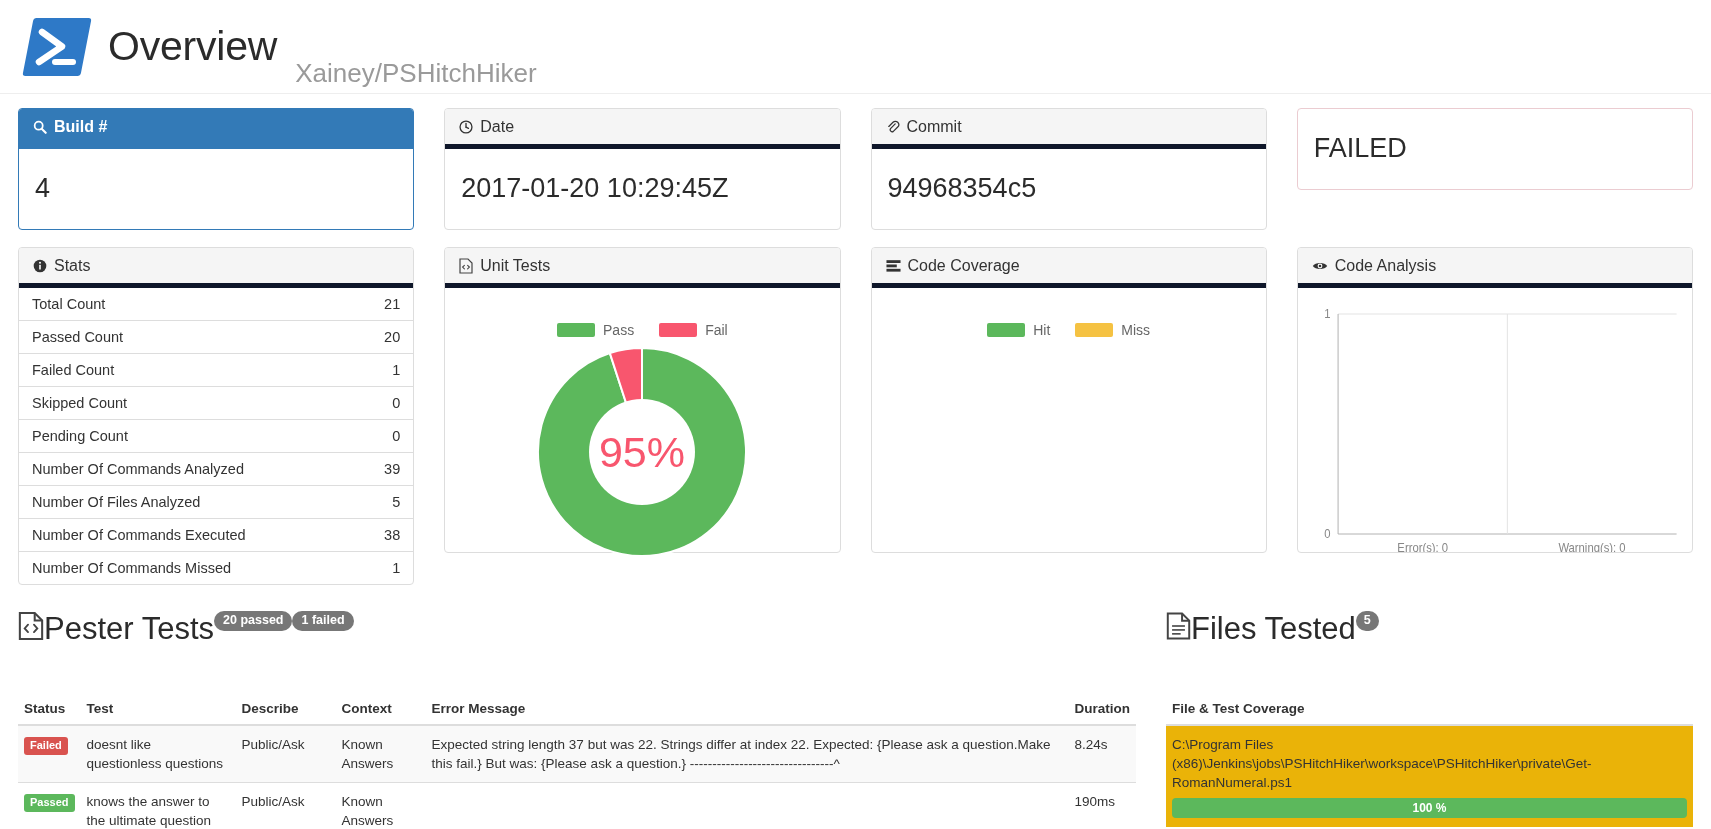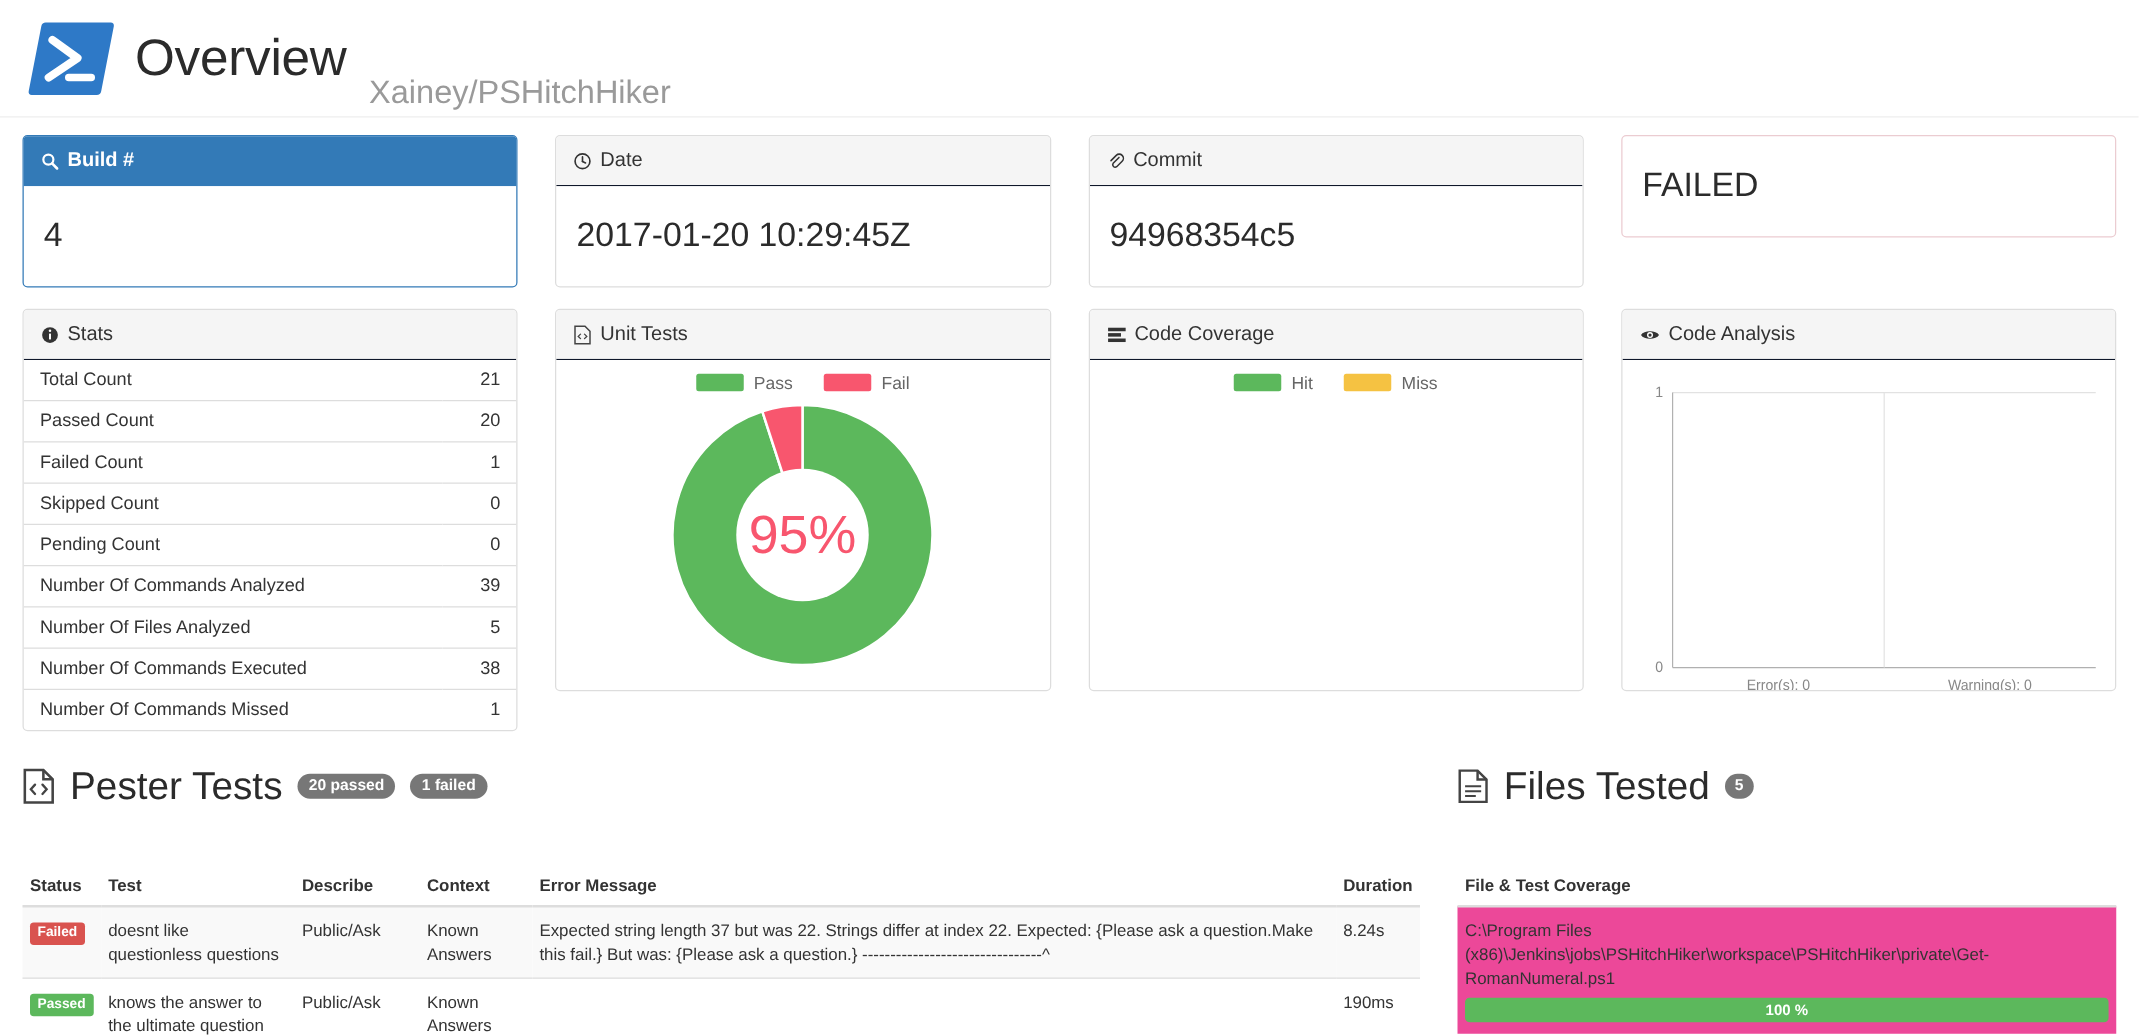--- a/index.html
+++ b/index.html
@@ -58,21 +58,21 @@
   }
   .cards-row > .col { flex: 1 1 0; min-width: 0; }
 
   .panel {
     border: 1px solid #dddddd;
     border-radius: 4px;
     background: #ffffff;
   }
   .panel-heading {
     background: #f5f5f5;
-    border-bottom: 1px solid #0f172a;
+    border-bottom: 5px solid #0f172a;
     padding: 10px 14px;
     font-size: 16px;
     color: #333333;
     border-radius: 3px 3px 0 0;
     display: flex;
     align-items: center;
     gap: 7px;
     height: 40px;
   }
   .panel-primary { border-color: #337ab7; }
@@ -102,37 +102,36 @@
   .stats-table { width: 100%; border-collapse: collapse; font-size: 14.5px; }
   .stats-table td {
     padding: 8px 13px;
     border-top: 1px solid #dddddd;
   }
   .stats-table tr:first-child td { border-top: 0; }
   .stats-table td.val { text-align: right; }
 
   
   .chart-panel-body { padding: 10px 12px 14px 12px; height: 264px; position: relative; }
-  .legend { display: flex; justify-content: center; gap: 25px; align-items: center; margin-top: 0; }
+  .legend { display: flex; justify-content: center; gap: 25px; align-items: center; margin-top: 24px; }
   .legend-item { display: flex; align-items: center; gap: 8px; font-size: 14px; color: #666666; }
   .legend-swatch { width: 38px; height: 14px; border-radius: 2px; display: block; }
   .donut-wrap { display: flex; justify-content: center; align-items: center; margin-top: 6px; }
 
   
   .bottom {
     display: flex;
     padding: 26px 18px 0 18px;
     gap: 30px;
   }
   .bottom .left { flex: 0 0 1118px; }
   .bottom .right { flex: 1 1 auto; }
   .section-title {
     display: flex;
-    align-items: center;
-    gap: 12px;
+    align-items: flex-start;
     font-size: 31px;
     color: #2b2b2b;
     font-weight: 400;
     margin-bottom: 24px;
   }
   .badge-pill {
     background: #777777;
     color: #ffffff;
     border-radius: 10px;
     font-size: 12.5px;
@@ -172,21 +171,21 @@
     line-height: 1;
   }
   .label-failed { background: #d9534f; }
   .label-passed { background: #5cb85c; }
   .col-status { width: 62px; }
   .col-test { width: 155px; }
   .col-describe { width: 100px; }
   .col-context { width: 90px; }
   .col-duration { width: 62px; }
   .file-cell { padding: 10px 8px 8px 8px; font-size: 13.5px; word-break: break-word; line-height: 1.5; }
-  .file-row { background: #ec4899; border-top: 1px solid #dddddd; }
+  .file-row { background: #eab308; border-top: 1px solid #dddddd; }
   .progress {
     height: 20px;
     background: #f5f5f5;
     border-radius: 4px;
     overflow: hidden;
     margin-top: 6px;
   }
   .progress-bar {
     height: 100%;
     background: #5cb85c;

